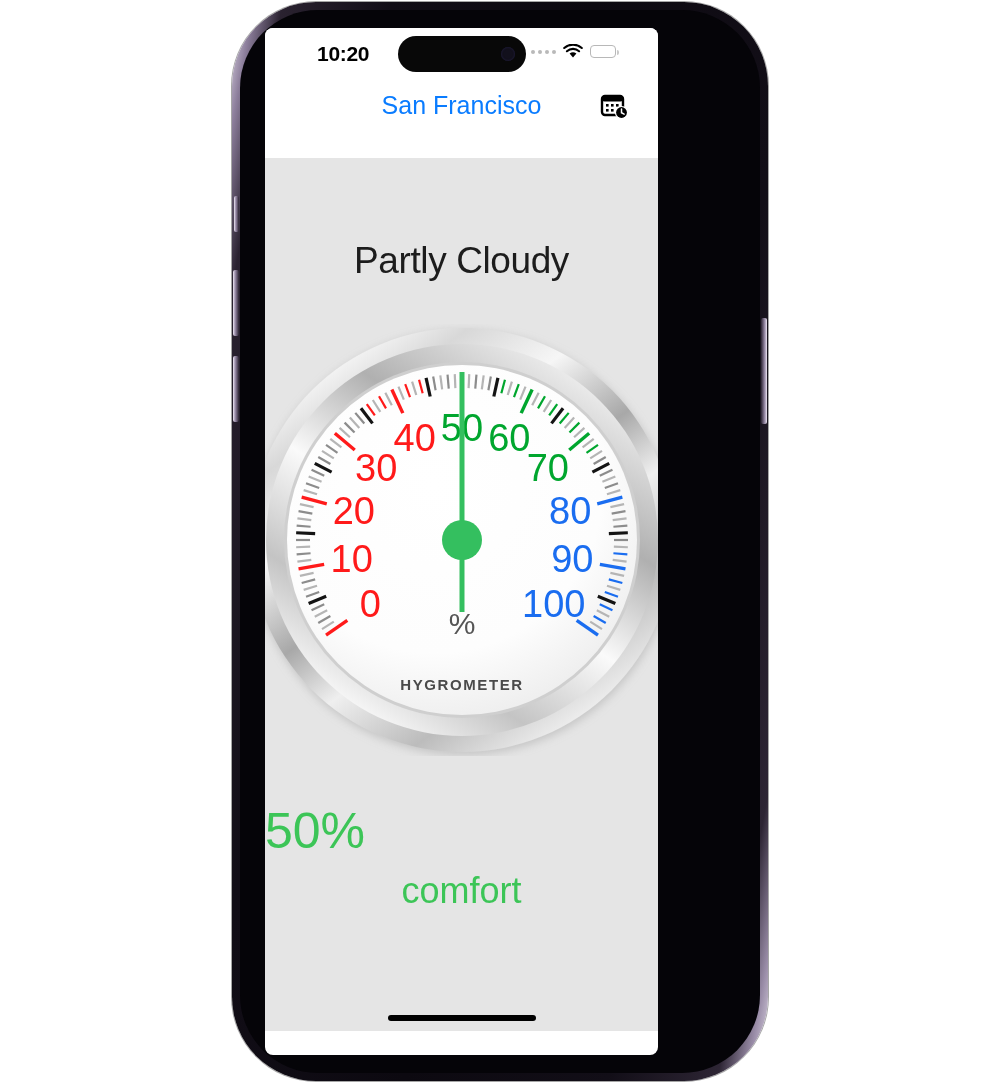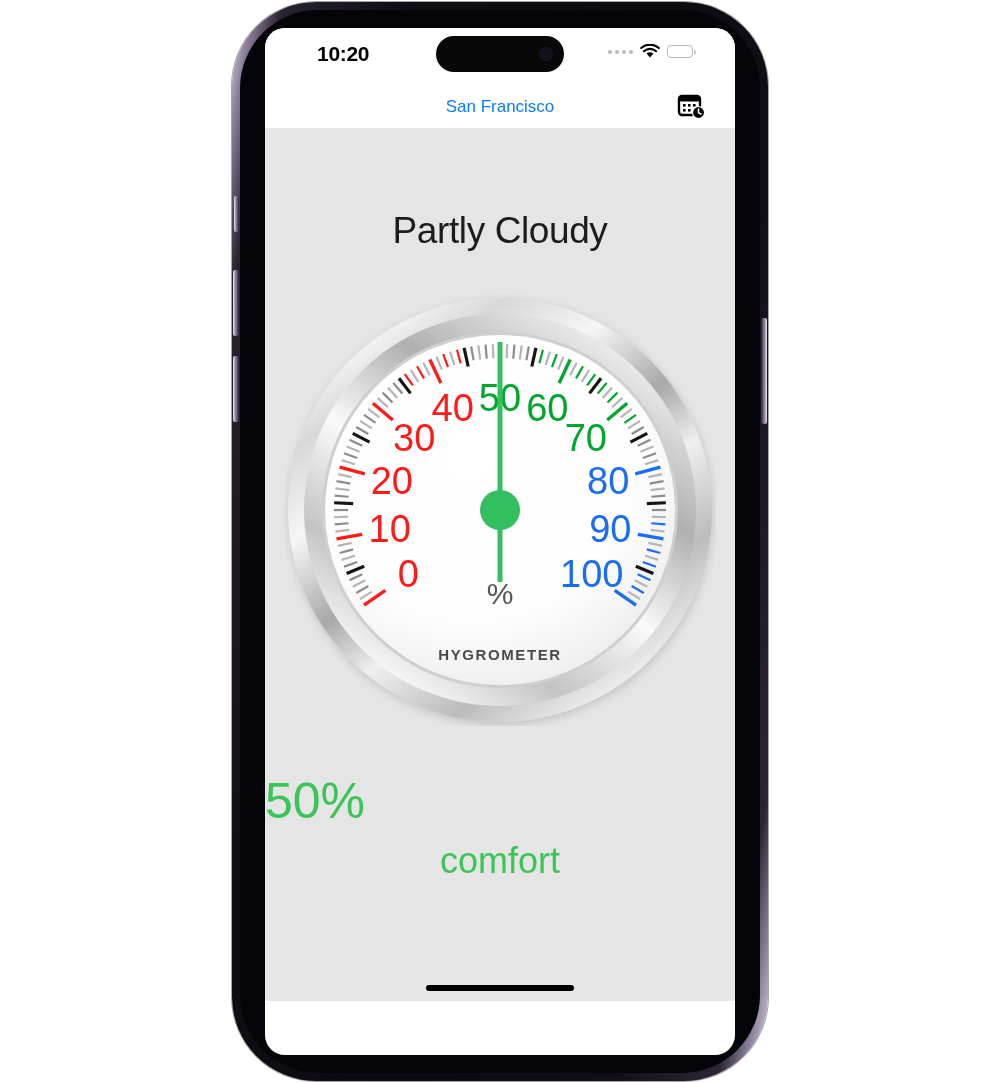--- a/index.html
+++ b/index.html
@@ -35,22 +35,22 @@
     border-radius: 2px;
   }
   .side-btn.right {
     background: linear-gradient(270deg, #efe9f4 0%, #a89bb6 30%, #6d6179 62%, #2a2330 100%);
   }
 
   
   #screen {
     position: absolute;
     left: 265px; top: 28px;
-    width: 470px; height: 1027px;
-    border-radius: 20px;
+    width: 393px; height: 1027px;
+    border-radius: 8px;
     background: #ffffff;
     overflow: hidden;
   }
 
   
   #status-bar {
     position: relative;
     height: 56px;
     background: #ffffff;
   }
@@ -86,23 +86,23 @@
     width: 2px; height: 5px; border-radius: 0 2px 2px 0; background: #c9c9c9;
   }
 
   
   #nav-header {
     position: relative;
     height: 44px;
     background: #ffffff;
   }
   #city-name {
-    position: absolute; left: 0; right: 0; top: 13px;
+    position: absolute; left: 0; right: 0; top: 7px;
     text-align: center;
-    font-size: 17px; color: #0a7cff;
+    font-size: 25px; color: #0a7cff;
   }
   #calendar-btn {
     position: absolute; right: 24px; top: 2px;
     width: 40px; height: 40px;
     display: flex; align-items: center; justify-content: center;
   }
 
   
   #content {
     position: relative;
@@ -197,21 +197,21 @@
           <rect x="12" y="18" width="2.6" height="2.6"></rect>
           <rect x="17" y="18" width="2.6" height="2.6"></rect>
         </g>
         <circle cx="22.5" cy="21.5" r="6.6" fill="#fff"></circle>
         <circle cx="22.5" cy="21.5" r="5.4" fill="#000"></circle>
         <path d="M22.5 18.1 V21.7 L25.1 23.2" stroke="#fff" stroke-width="1.5" fill="none" stroke-linecap="round"></path>
       </svg>
     </div>
   </div>
 
-  <div id="content" style="background: rgb(229, 229, 229);">
+  <div id="content" style="background: rgb(229, 229, 229); margin-top: 30px;">
 
     <div id="condition-title">Partly Cloudy</div>
 
     <div id="gauge-wrap">
       <svg id="gauge-svg" viewBox="0 0 432 432">
         <defs>
           <linearGradient id="bezelOuter" x1="0.18" y1="0.05" x2="0.82" y2="0.95">
             <stop offset="0%" stop-color="#ffffff"></stop>
             <stop offset="14%" stop-color="#d8d8d8"></stop>
             <stop offset="30%" stop-color="#f6f6f6"></stop>

